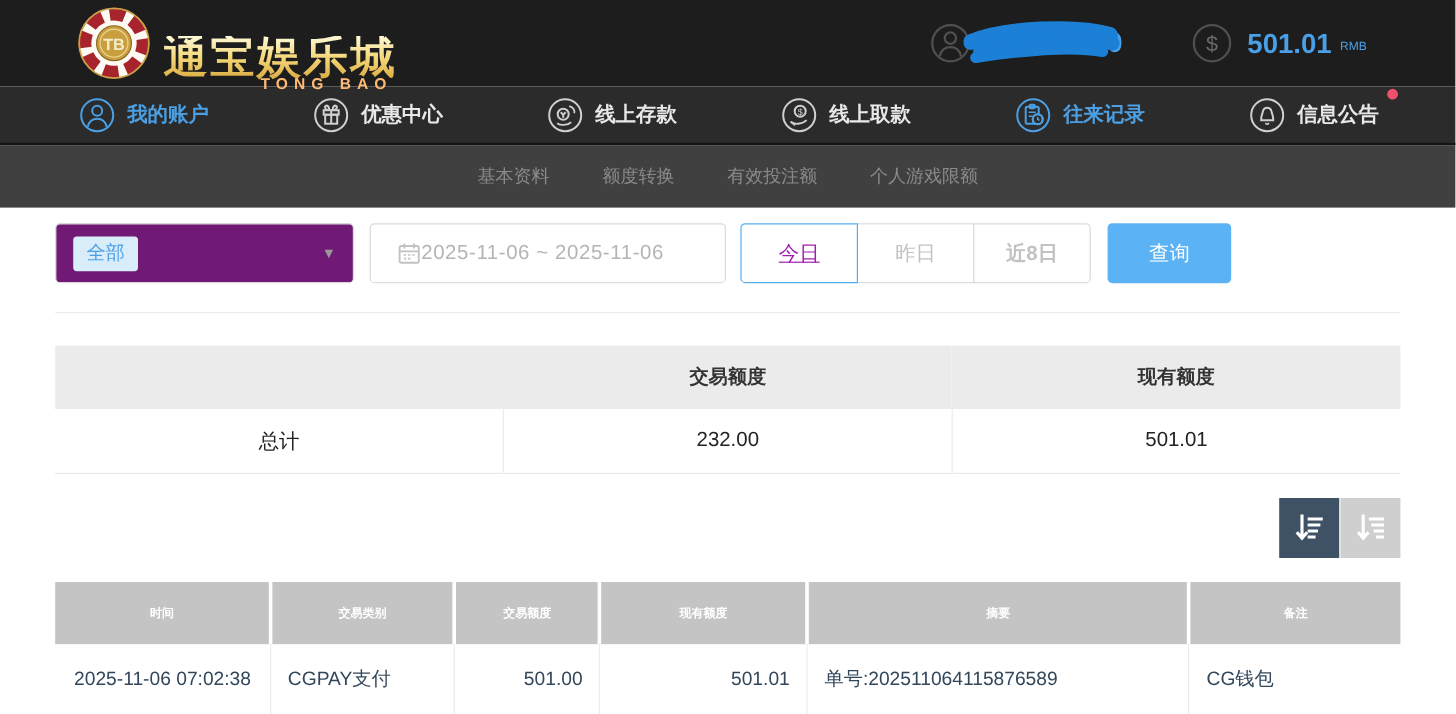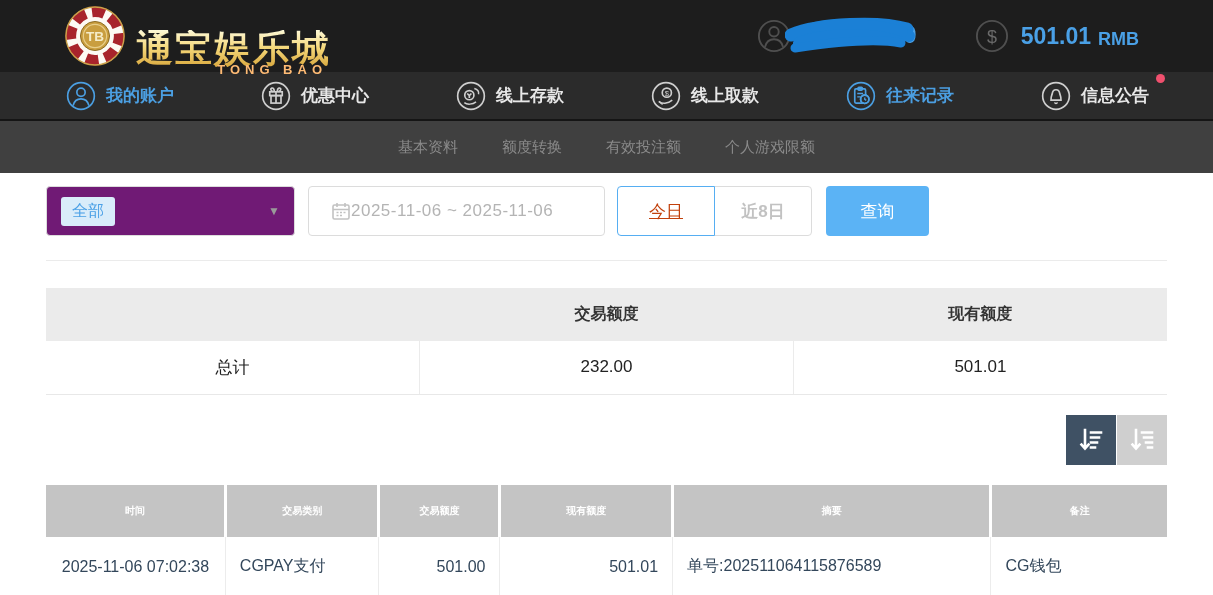--- a/index.html
+++ b/index.html
@@ -22,21 +22,21 @@
     color:#fdba74; margin-top:-4px; padding-right:4px; }
   .header-right { margin-left:auto; display:flex; align-items:center; gap:58px; }
   .user-chunk { display:flex; align-items:center; position:relative; height:44px; }
   .circle-icon { width:34px; height:34px; flex:0 0 auto; }
   .scribble-wrap { position:relative; margin-left:-6px; width:132px; height:44px; }
   .scribble-wrap .masked-zero { position:absolute; right:0; top:8px; color:#4aa0e6;
     font-size:23px; font-weight:bold; }
   .scribble-svg { position:absolute; left:0; top:0; }
   .balance-chunk { display:flex; align-items:center; gap:12px; }
   .balance-val { color:#4aa0e6; font-size:23px; font-weight:bold; }
-  .balance-cur { color:#4aa0e6; font-size:18px; font-weight:bold; margin-left:-5px;
+  .balance-cur { color:#4aa0e6; font-size:10px; font-weight:normal; margin-left:-5px;
     position:relative; top:3px; }
 
   
   .main-nav { height:49px; background:#2b2b2b; border-bottom:2px solid #151515;
     display:flex; align-items:center; justify-content:space-between; padding:0 64px 0 66px; }
   .nav-item { display:flex; align-items:center; gap:10px; cursor:pointer; position:relative; }
   .nav-item .nav-label { font-size:17px; font-weight:bold; color:#e8e8e8; }
   .nav-item.active .nav-label { color:#4b9fe2; }
   .nav-icon { width:30px; height:30px; display:block; }
   .nav-dot { position:absolute; top:-7px; right:-16px; width:9px; height:9px;
@@ -59,21 +59,21 @@
   .date-input { margin-left:13px; width:297px; height:50px; border:1px solid #dcdcdc;
     border-radius:4px; display:flex; align-items:center; padding:0 16px 0 22px;
     background:#fff; cursor:pointer; }
   .date-text { color:#b4b4b4; font-size:17px; letter-spacing:0.5px; }
   .quick-group { margin-left:12px; display:flex; height:50px; }
   .quick-btn { width:98px; height:50px; background:#fff; border:1px solid #dcdcdc;
     color:#c2c2c2; font-size:17px; cursor:pointer; display:flex; align-items:center;
     justify-content:center; margin-left:-1px; }
   .quick-btn:first-child { border-radius:4px 0 0 4px; margin-left:0; }
   .quick-btn:last-child { border-radius:0 4px 4px 0;font-weight:bold; }
-  .quick-btn.active { border-color:#56aef2; color:#c2410c; position:relative; z-index:2;text-decoration:underline; }
+  .quick-btn.active { border-color:#56aef2; color:#a21caf; position:relative; z-index:2;text-decoration:underline; }
   .search-btn { margin-left:14px; width:103px; height:50px; background:#5bb3f5;
     border:none; border-radius:4px; color:#fff; font-size:17px; cursor:pointer; }
 
   .filter-divider { margin-top:24px; border:none; border-top:1px solid #ebebeb; height:0; }
 
   
   .summary-table { margin-top:27px; width:100%; border-collapse:collapse; table-layout:fixed; }
   .summary-table thead td { background:#ebebeb; height:53px; text-align:center;
     font-size:16px; font-weight:bold; color:#333; }
   .summary-table tbody td { background:#fff; height:53px; text-align:center;
@@ -235,20 +235,21 @@
       <svg width="20" height="20" viewBox="0 0 20 20" fill="none" stroke="#c2c2c2" stroke-width="1.6">
         <rect x="2" y="4" width="16" height="14" rx="1.5"></rect>
         <path d="M2 8.5 h16 M6 2 v4 M14 2 v4"></path>
         <path d="M5.5 11.5 h2 M9 11.5 h2 M12.5 11.5 h2 M5.5 14.5 h2 M9 14.5 h2" stroke-width="1.4"></path>
       </svg>
       <span class="date-text">2025-11-06 ~ 2025-11-06</span>
     </div>
 
     <div class="quick-group">
       <button class="quick-btn active">今日</button>
+      <button class="quick-btn">昨日</button>
       <button class="quick-btn">近8日</button>
     </div>
 
     <button class="search-btn">查询</button>
   </div>
 
   <hr class="filter-divider">
 
   <table class="summary-table">
     <thead>

